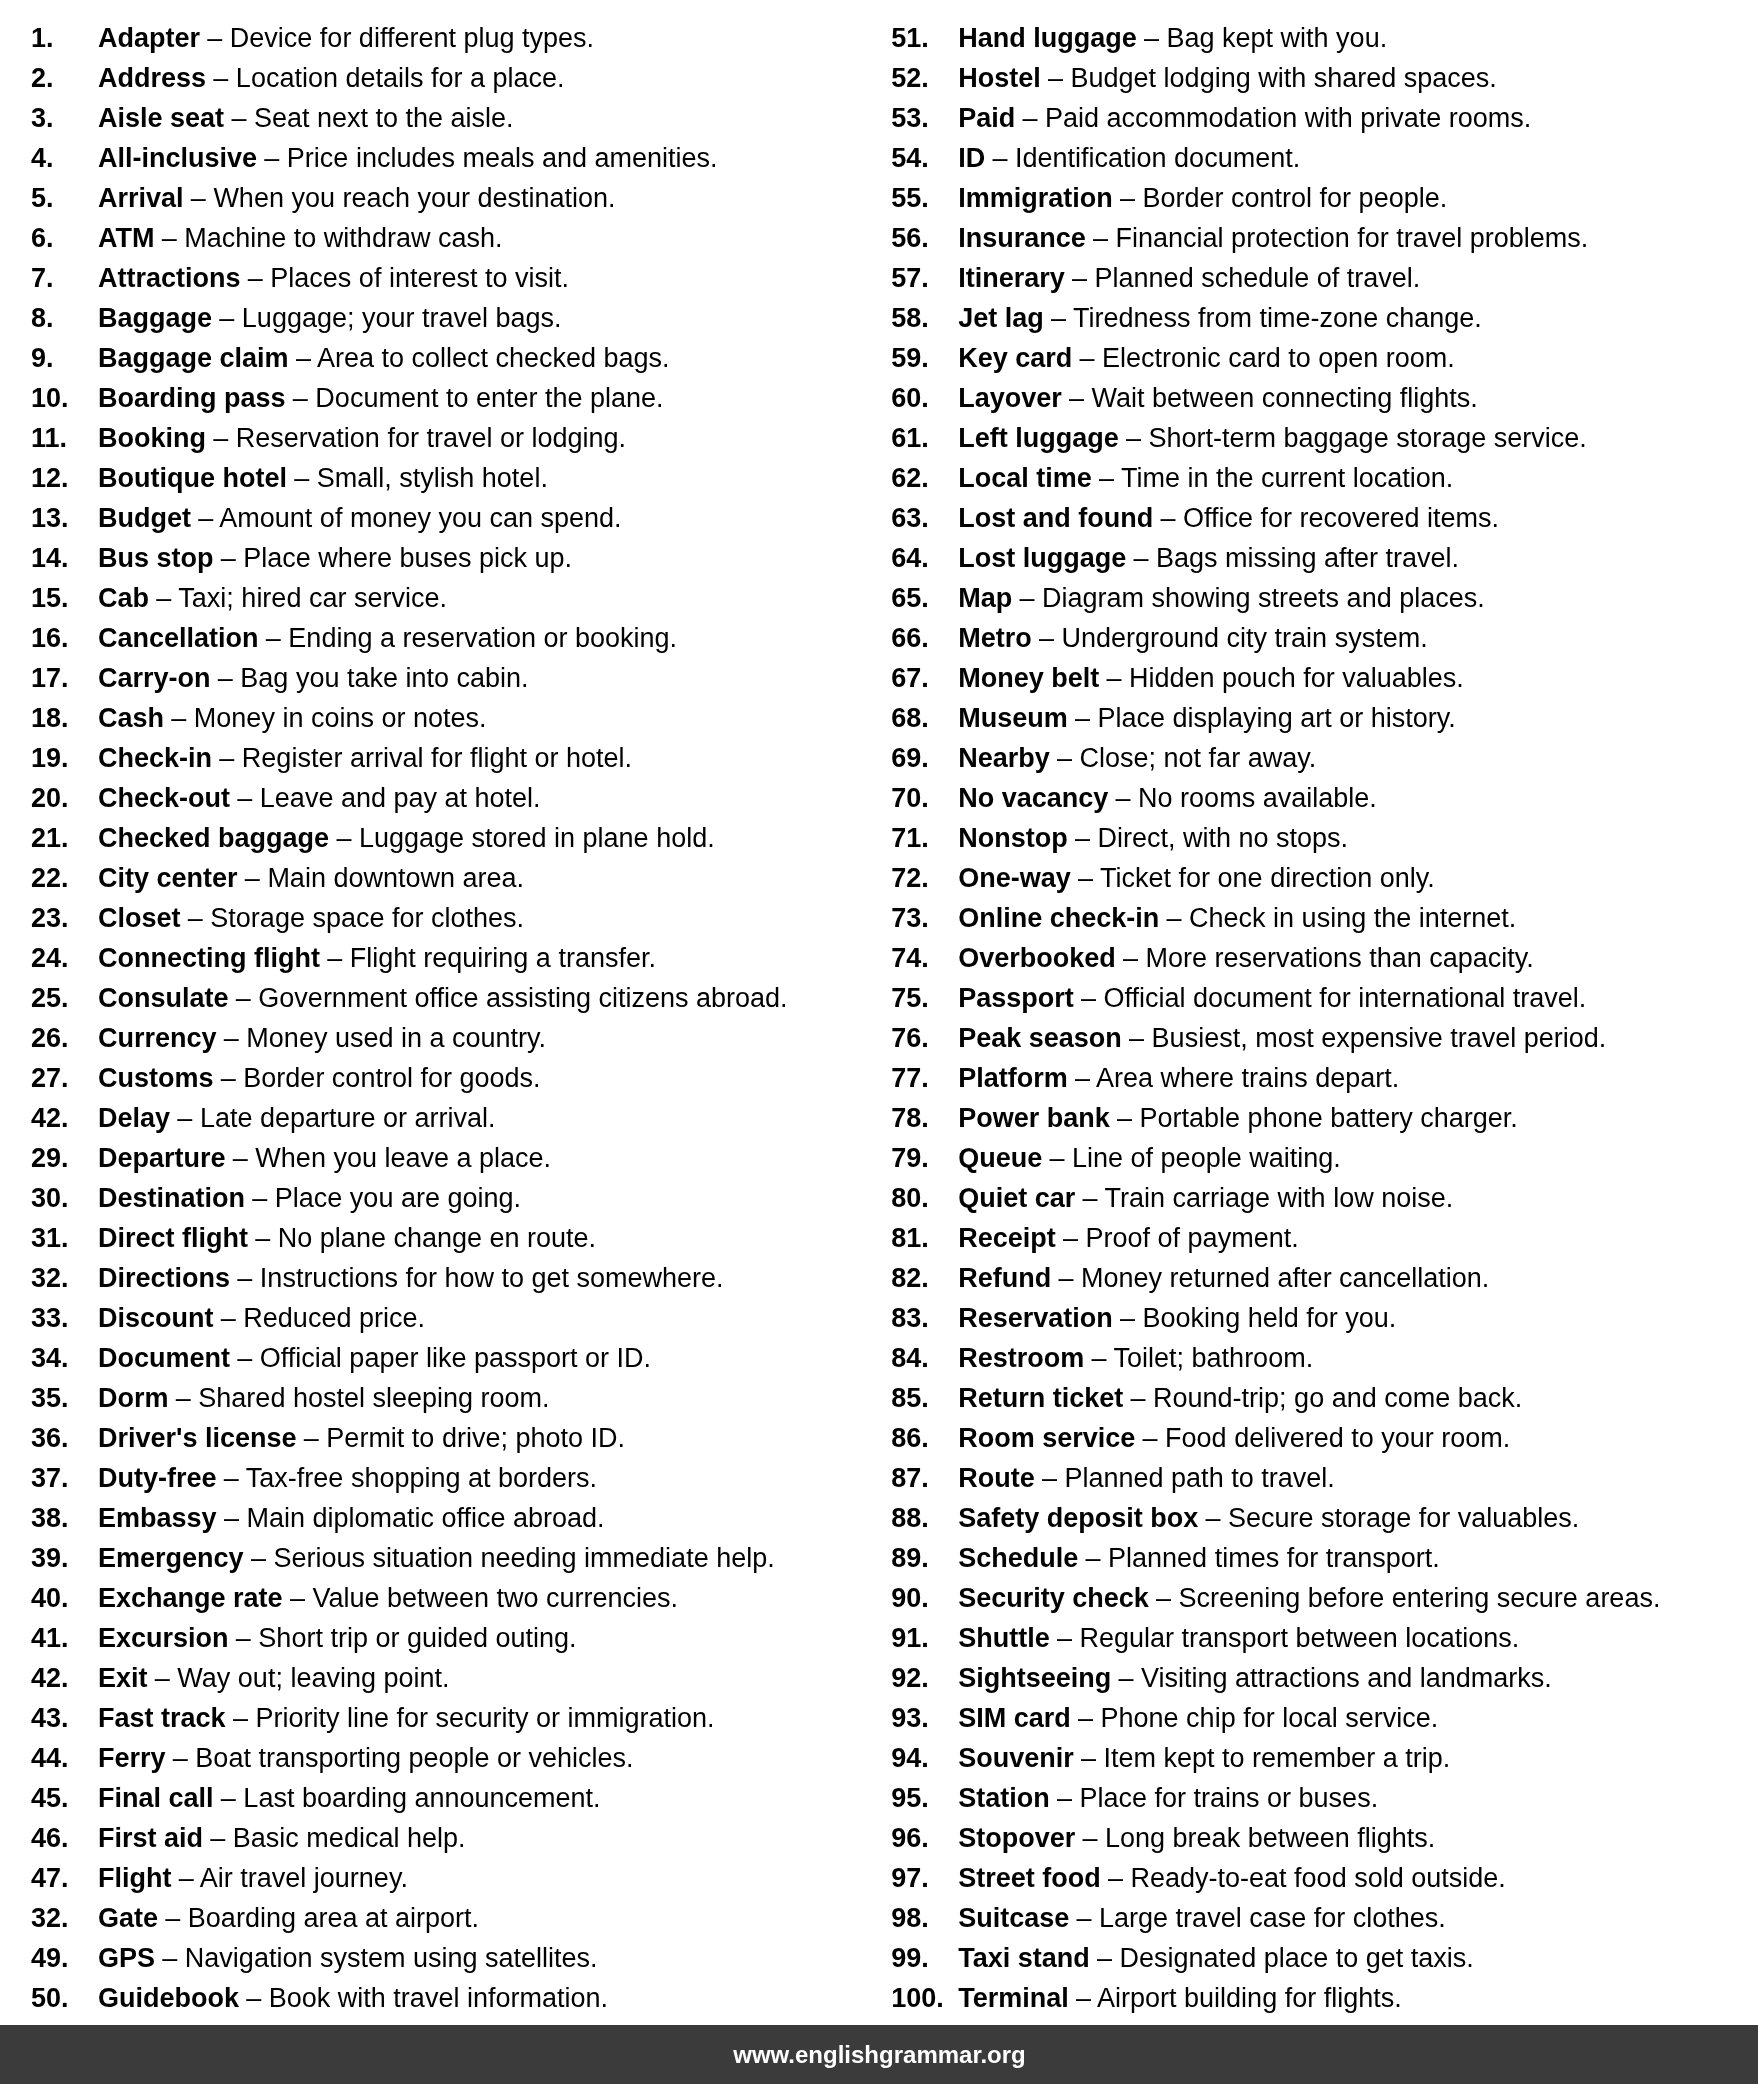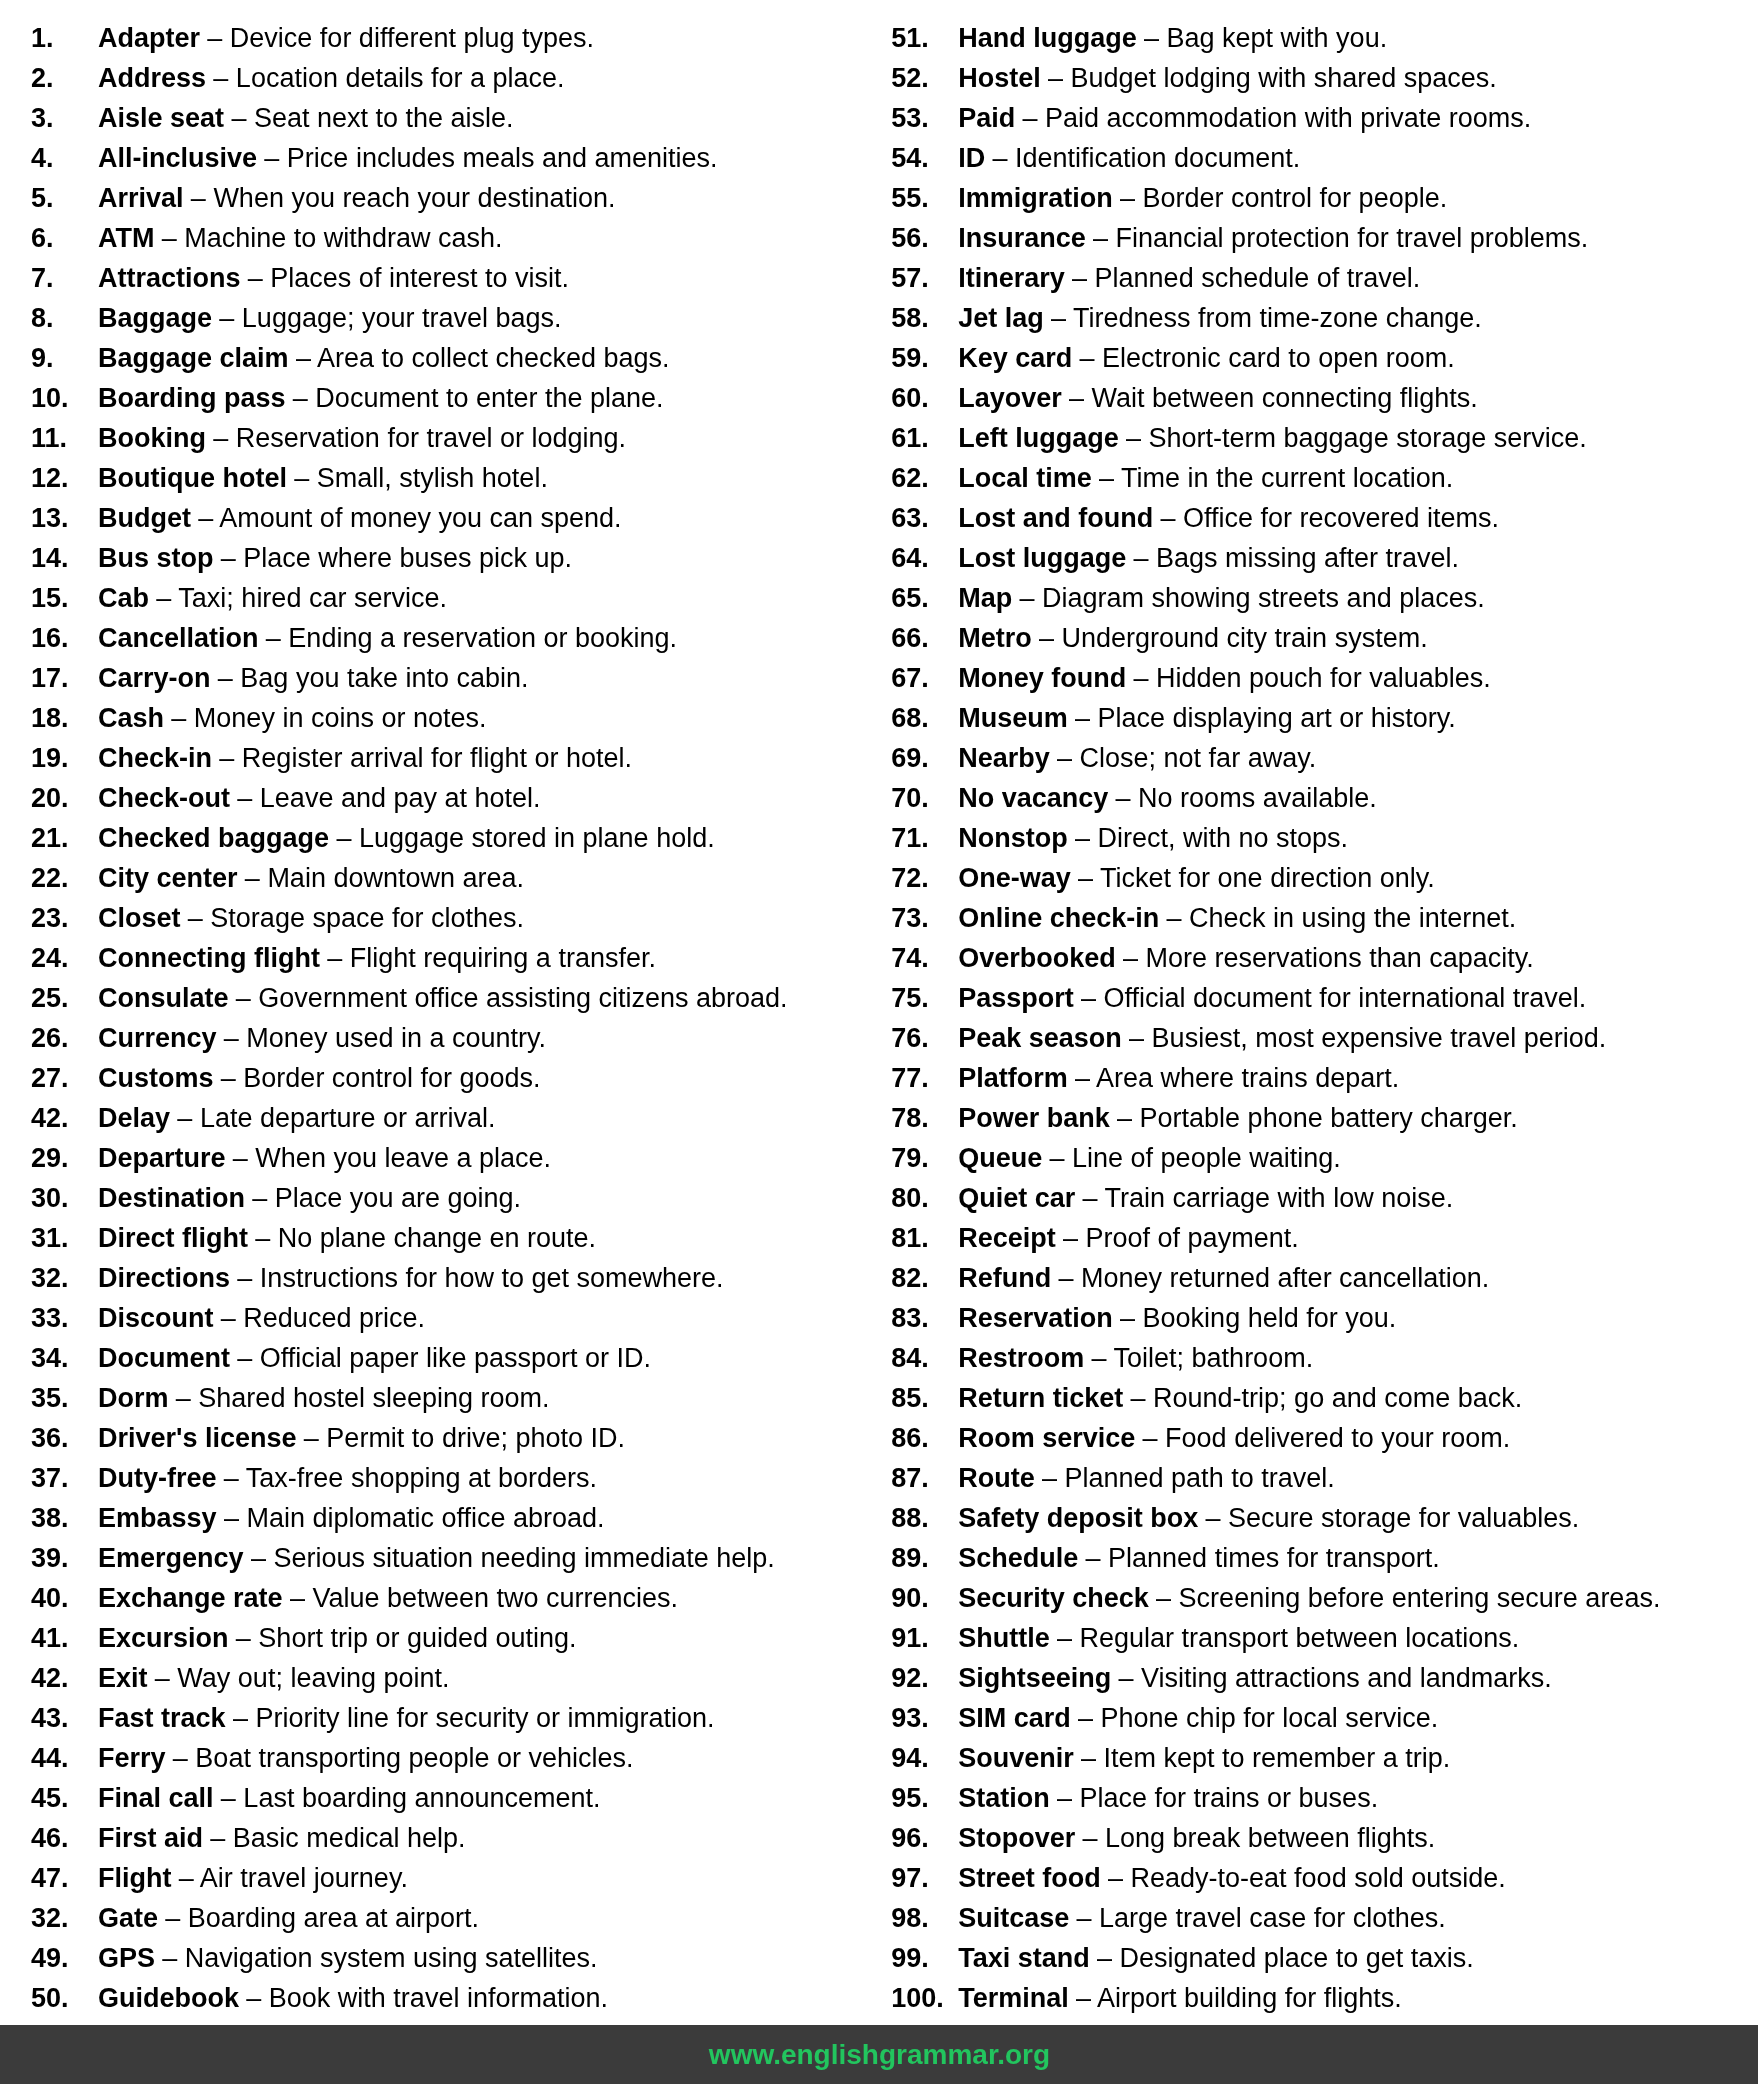--- a/index.html
+++ b/index.html
@@ -43,23 +43,23 @@
   .def  { font-weight: normal; margin-left: 7.3px; }
   .footer {
     flex: 0 0 59px;
     height: 59px;
     background: #3b3b3b;
     display: flex;
     align-items: center;
     justify-content: center;
   }
   .footer .url {
-    color: #22c55e;
+    color: #ffffff;
     font-weight: bold;
-    font-size: 28px;
+    font-size: 24px;
   }
 </style>
 </head>
 <body>
 
 <div class="content">
 
   <div class="col left">
 
       <div class="item">
@@ -456,21 +456,21 @@
       </div>
 
       <div class="item">
         <span class="num">66.</span>
         <span class="term">Metro</span>
         <span class="def">– Underground city train system.</span>
       </div>
 
       <div class="item">
         <span class="num">67.</span>
-        <span class="term">Money found</span>
+        <span class="term">Money belt</span>
         <span class="def">– Hidden pouch for valuables.</span>
       </div>
 
       <div class="item">
         <span class="num">68.</span>
         <span class="term">Museum</span>
         <span class="def">– Place displaying art or history.</span>
       </div>
 
       <div class="item">

